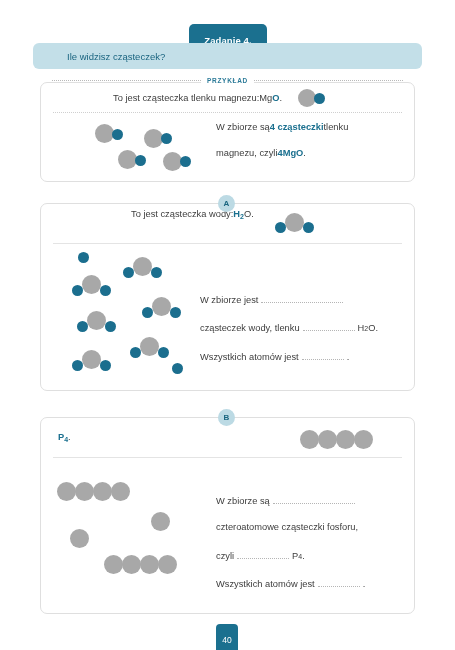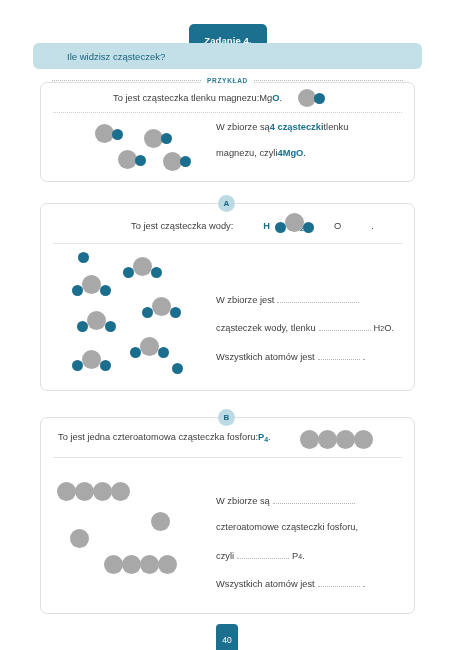--- a/index.html
+++ b/index.html
@@ -119,21 +119,21 @@
     position: absolute;
     display: flex;
     align-items: center;
     font-size: 9.3px;
     color: #3d3d3d;
   }
   .statement b { color: #1b708f; }
   .statement .plain { color: #3d3d3d; }
 
   .st-example { left: 113px; top: 93px; }
-  .st-a       { left: 131px; top: 220px; gap: 30px; }
+  .st-a       { left: 131px; top: 208px; }
   .st-b       { left: 58px;  top: 431px; }
 
   
   .divider {
     position: absolute;
     border-top: 1px solid #e4e4e4;
   }
   .div-example { left: 53px;  top: 112px; width: 349px; border-top: 1px dotted #cfcfcf; }
   .div-a       { left: 53px;  top: 243px; width: 349px; }
   .div-b       { left: 53px;  top: 457px; width: 349px; }
@@ -173,21 +173,21 @@
     display: inline-block;
     border-bottom: 1px dotted #b5b5b5;
     height: 8px;
     margin: 0 3px;
   }
   .d-long  { width: 82px; }
   .d-mid   { width: 52px; }
   .d-short { width: 42px; }
 
   .ans-example { left: 216px; top: 123px; }
-  .ans-a       { left: 216px; top: 294px; }
+  .ans-a       { left: 200px; top: 294px; }
   .ans-b       { left: 216px; top: 495px; }
 
   sub { font-size: 7px; }
 
   
   .page-num {
     position: absolute;
     left: 216px;
     top: 624px;
     width: 22px;
@@ -277,21 +277,20 @@
         <span>.</span>
     </div>
   </div>
 
   <div class="card card-b"></div>
   <div class="badge badge-b">
     <span>B</span>
   </div>
 
   <div class="statement st-b">
-    <span>To jest jedna czteroatomowa cząsteczka fosforu: </span>
       <b>P</b>
       <b><sub>4</sub></b>
       <span>.</span>
   </div>
   <div class="divider div-b"></div>
 
   <div class="answers ans-b">
     <div class="line">
       <span>W zbiorze są</span>
       <span class="dots-fill d-long"></span>

